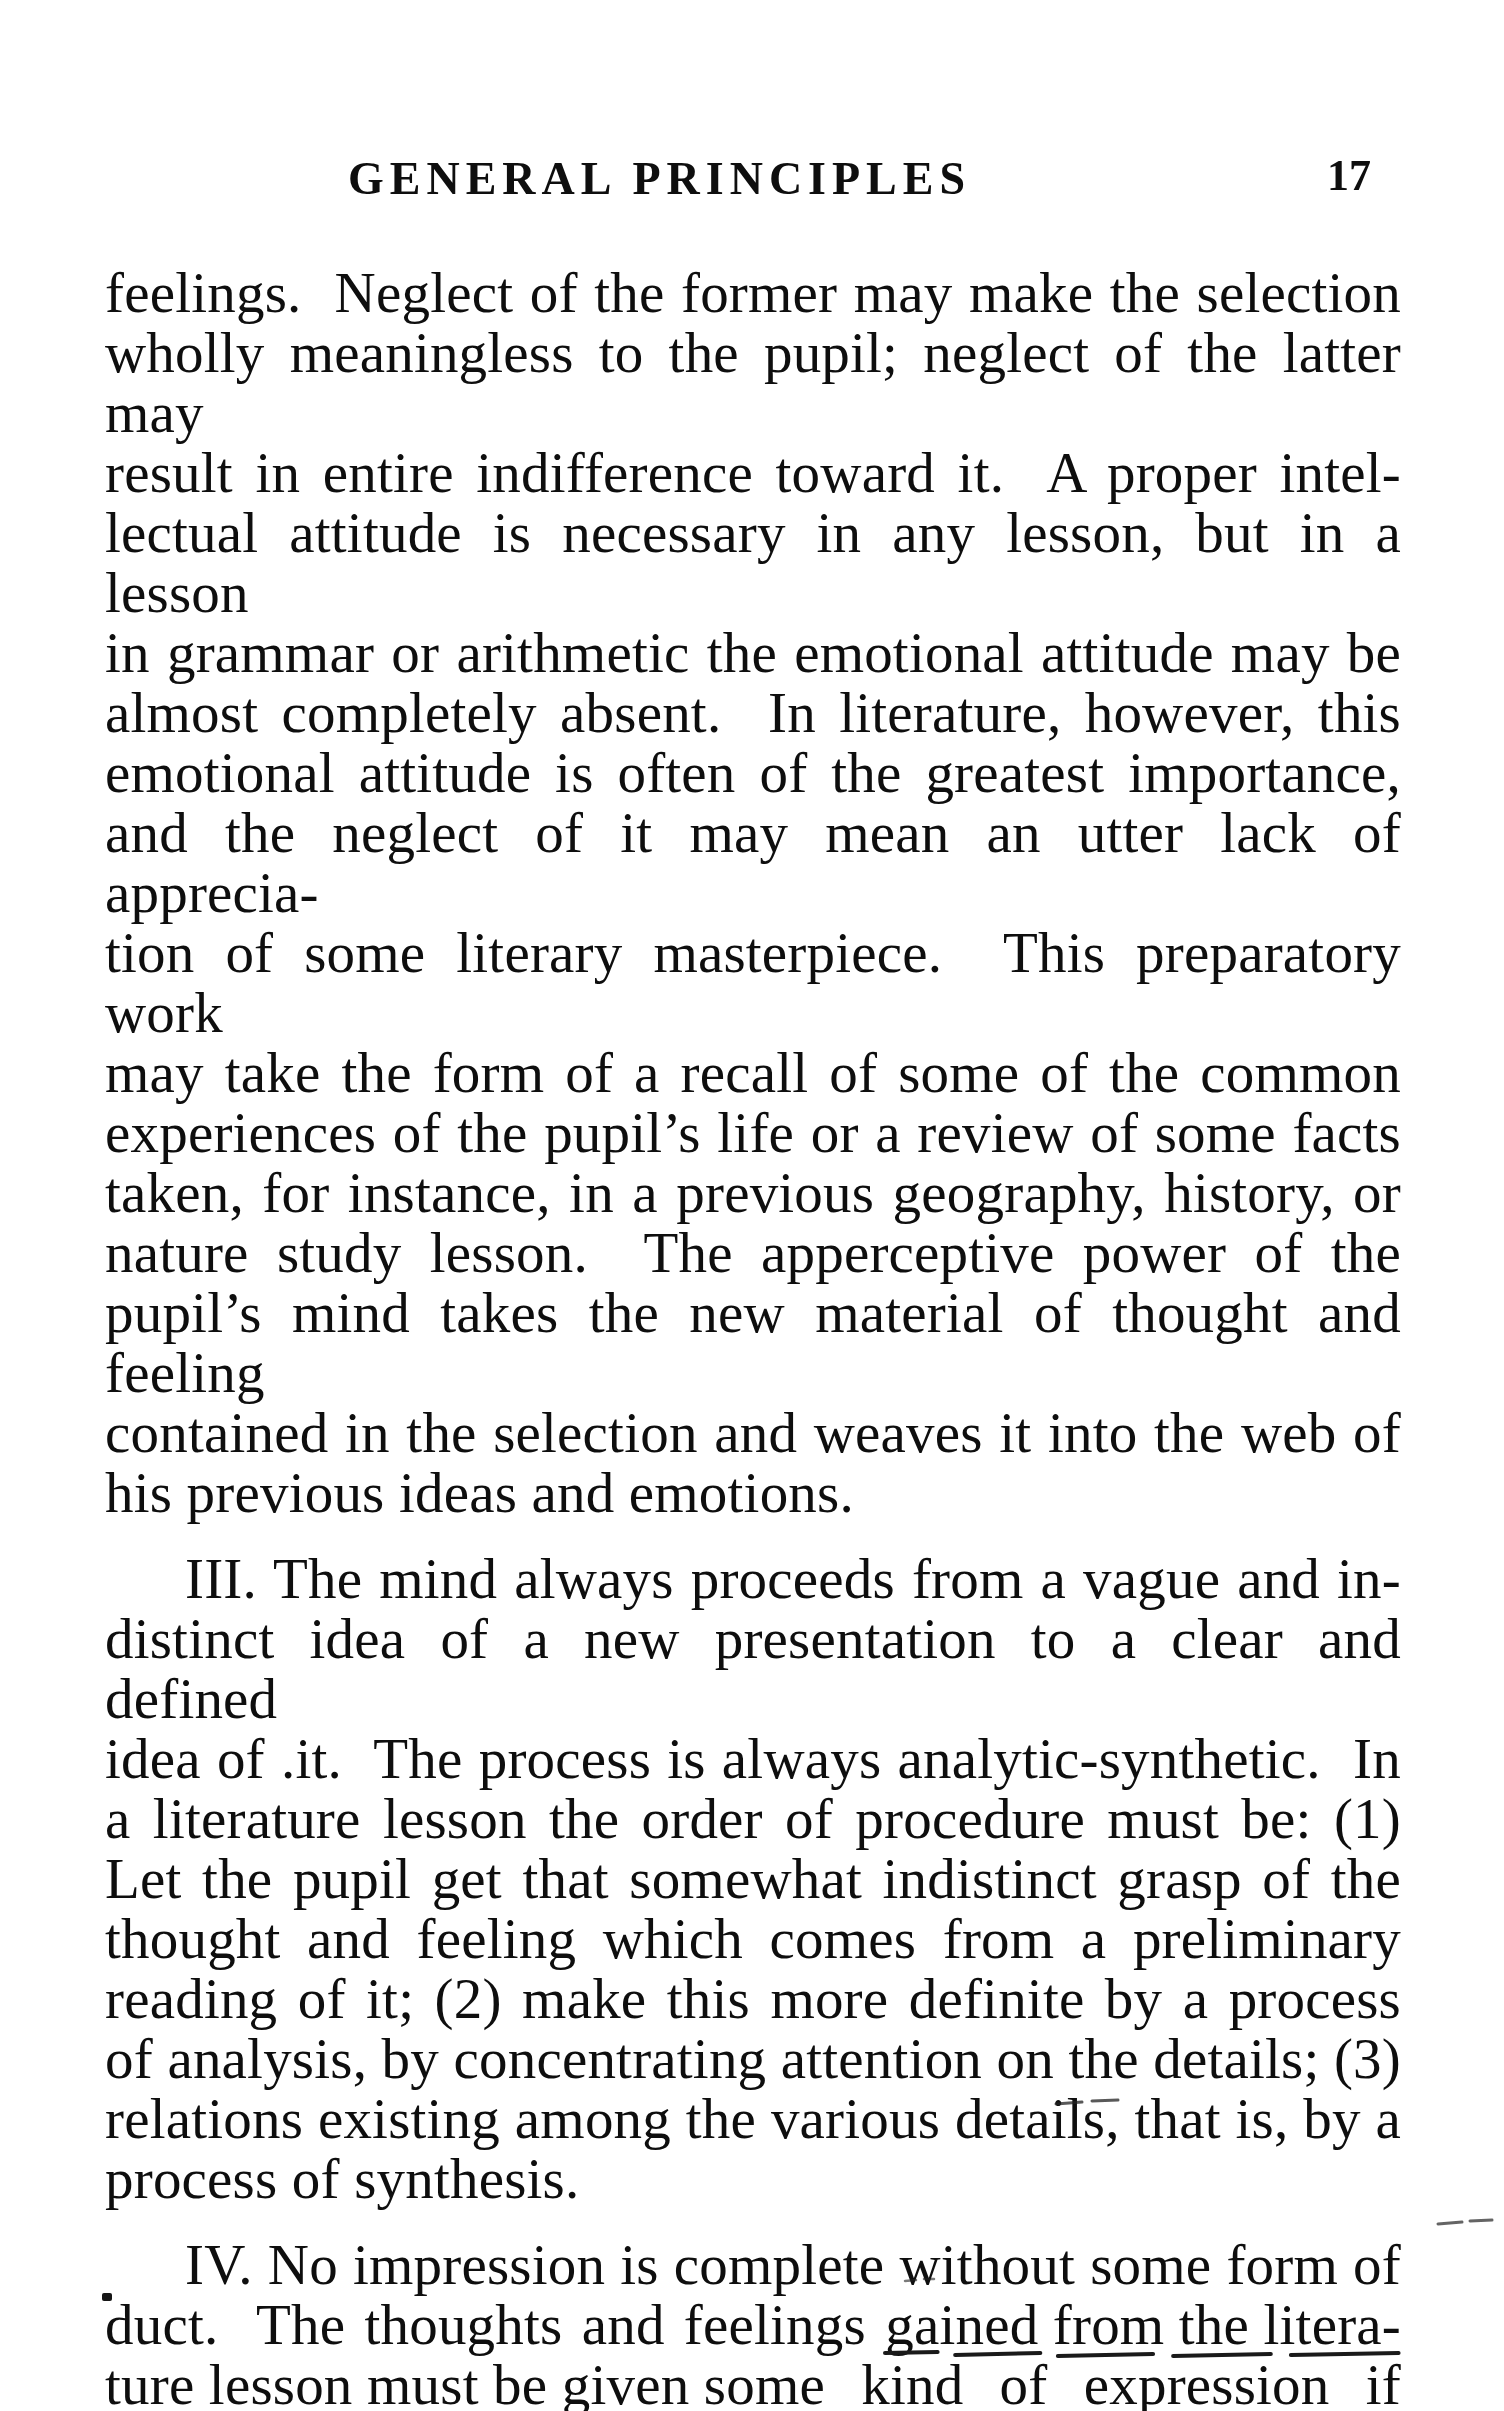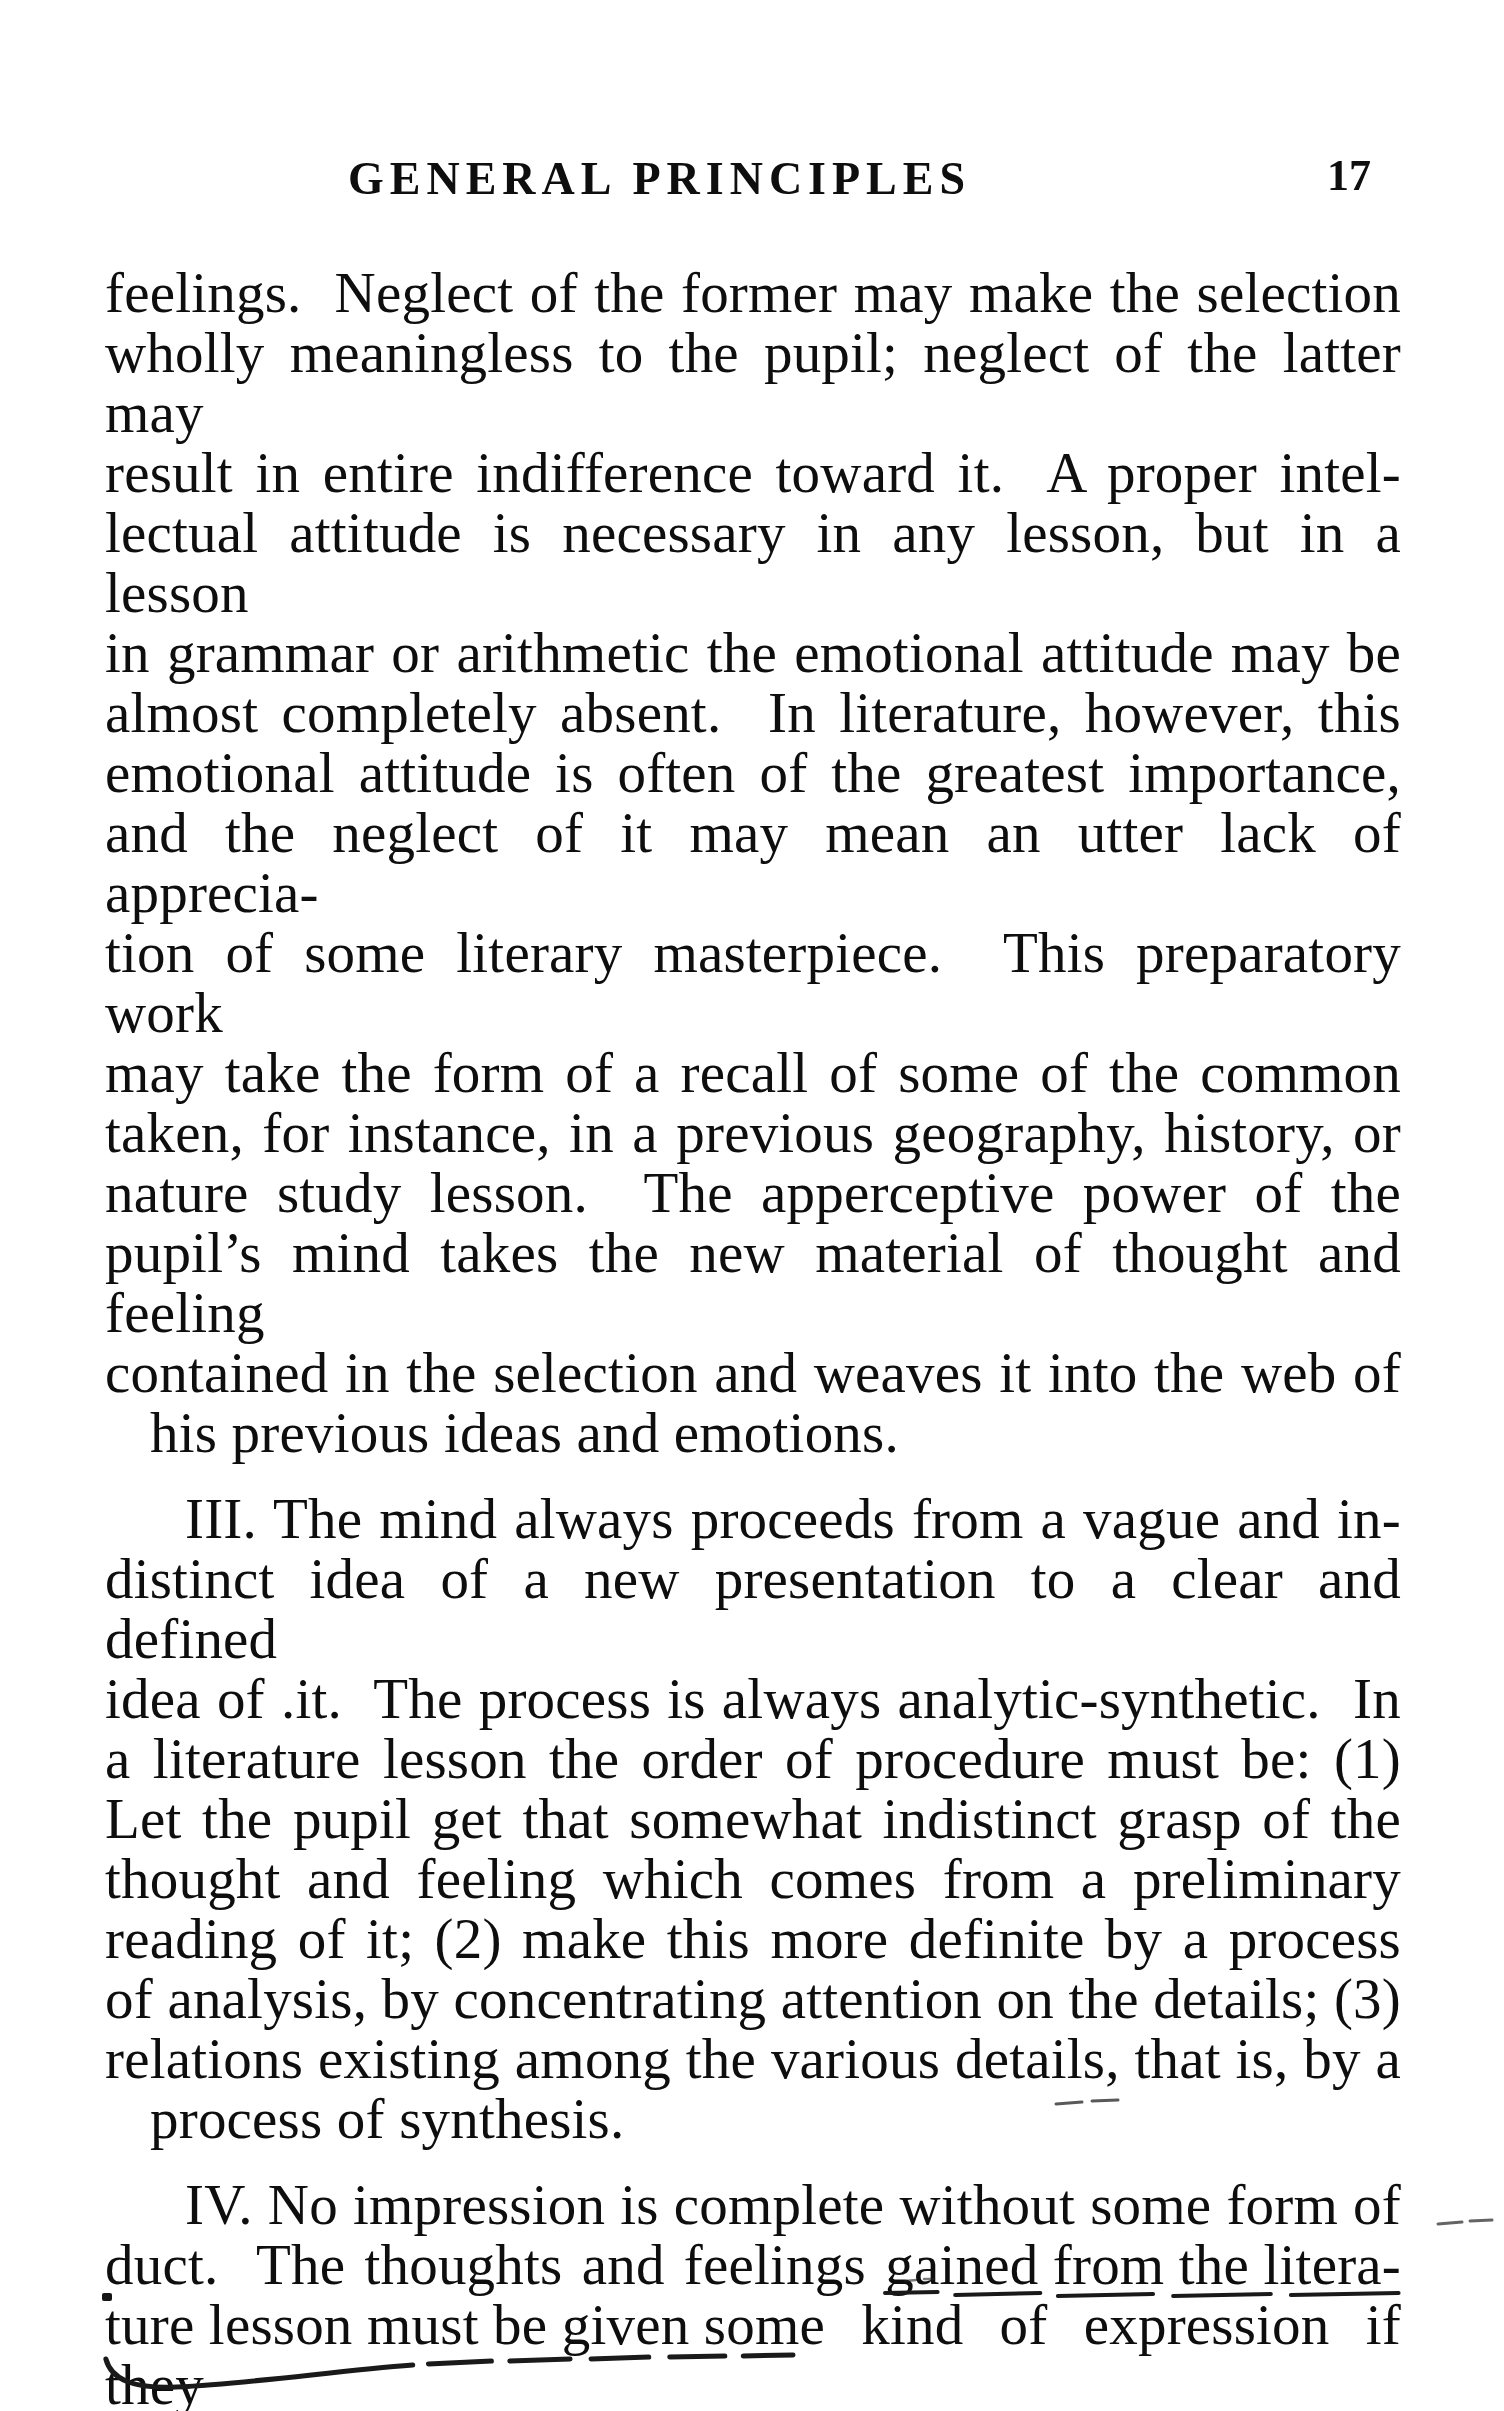--- a/index.html
+++ b/index.html
@@ -46,21 +46,21 @@
     letter-spacing: 0.2px;
   }
   .paragraph + .paragraph { margin-top: 26px; }
   .paragraph.indent .line:first-child { text-indent: 80px; }
   .line {
     white-space: pre-wrap;
     text-align: justify;
     text-align-last: justify;
     min-height: 60px;
   }
-  .line.short-last { text-align-last: left; margin-left: 45px; }
+  .line.short-last { text-align-last: left; }
   
   .mark { position: relative; display: inline-block; white-space: pre; }
   .mark-svg {
     position: absolute;
     left: -1%;
     width: 102%;
     pointer-events: none;
     overflow: visible;
   }
   .mark-svg path {
@@ -93,20 +93,21 @@
         <div class="line">feelings.  Neglect of the former may make the selection</div>
         <div class="line">wholly meaningless to the pupil; neglect of the latter may</div>
         <div class="line">result in entire indifference toward it.  A proper intel-</div>
         <div class="line">lectual attitude is necessary in any lesson, but in a lesson</div>
         <div class="line">in grammar or arithmetic the emotional attitude may be</div>
         <div class="line">almost completely absent.  In literature, however, this</div>
         <div class="line">emotional attitude is often of the greatest importance,</div>
         <div class="line">and the neglect of it may mean an utter lack of apprecia-</div>
         <div class="line">tion of some literary masterpiece.  This preparatory work</div>
         <div class="line">may take the form of a recall of some of the common</div>
+        <div class="line">experiences of the pupil’s life or a review of some facts</div>
         <div class="line">taken, for instance, in a previous geography, history, or</div>
         <div class="line">nature study lesson.  The apperceptive power of the</div>
         <div class="line">pupil’s mind takes the new material of thought and feeling</div>
         <div class="line">contained in the selection and weaves it into the web of</div>
         <div class="line short-last">his previous ideas and emotions.</div>
       </div>
       <div class="paragraph indent">
         <div class="line">III. The mind always proceeds from a vague and in-</div>
         <div class="line">distinct idea of a new presentation to a clear and defined</div>
         <div class="line">idea of .it.  The process is always analytic-synthetic.  In</div>

